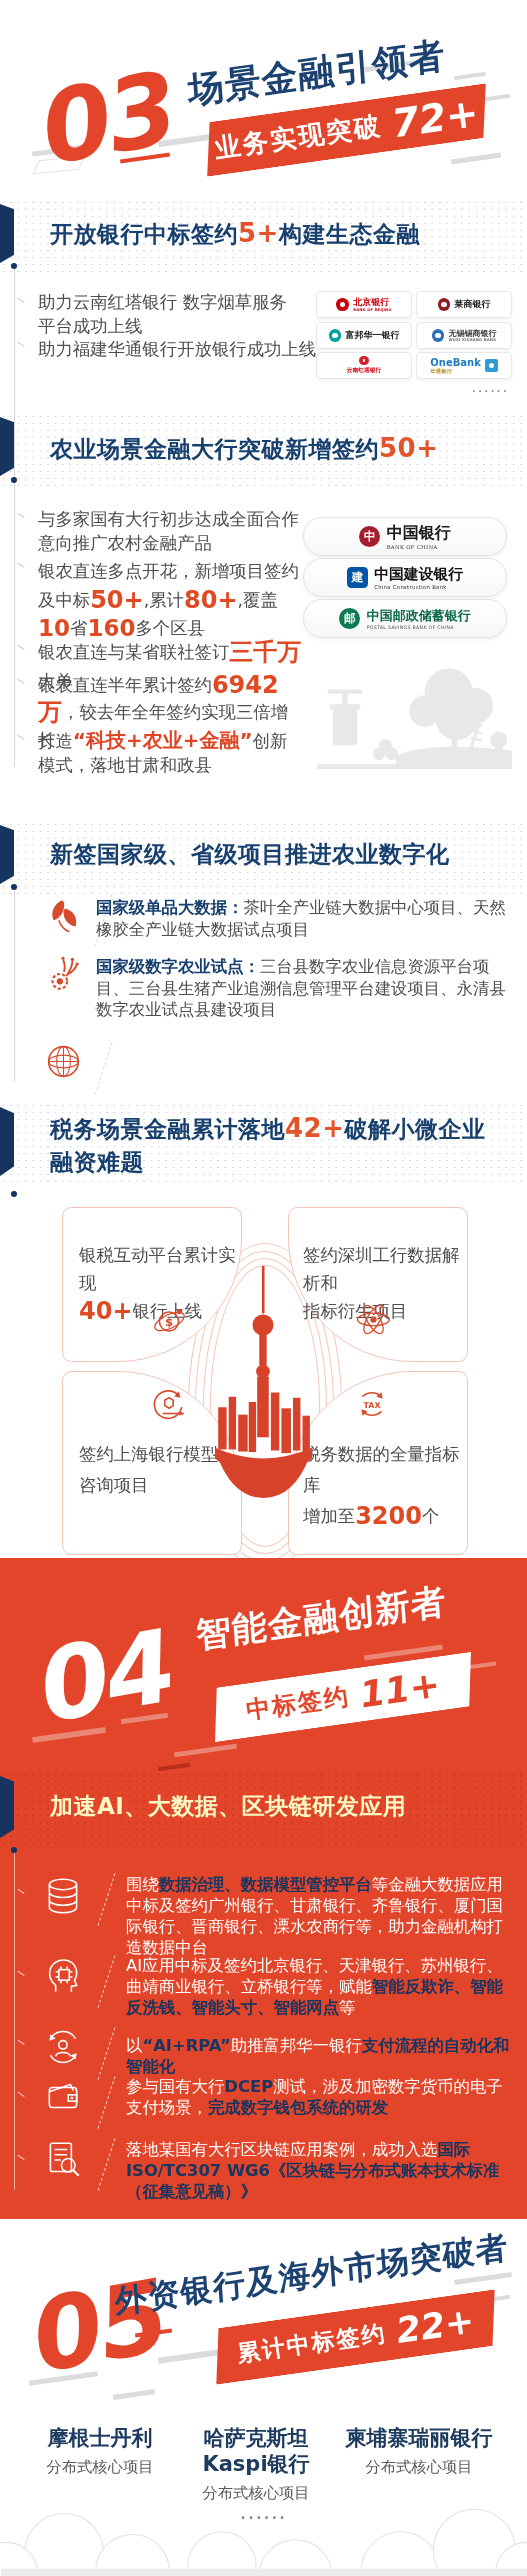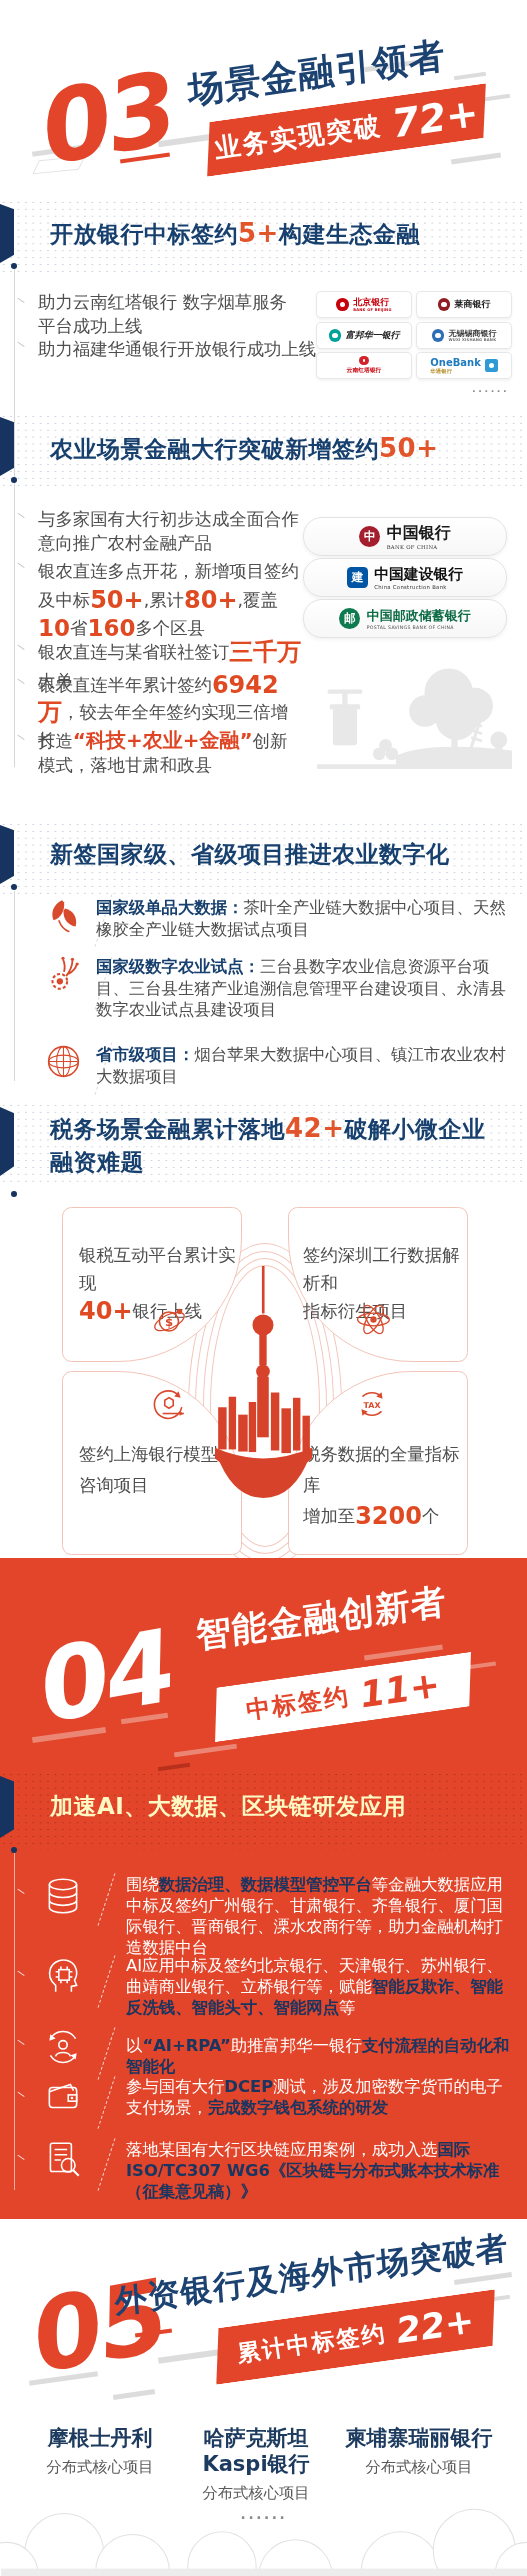--- a/index.html
+++ b/index.html
@@ -117,21 +117,21 @@
         <span class="lc-name" style="color:#c7000b;">北京银行</span>
     <span class="lc-sub" style="color:#c7000b;">BANK OF BEIJING</span>
       </span>
   </div>
   <div class="logo-card" style="left:416px;top:291px;">
     <span class="badge" style="background:#8f1d22;"></span>
     <span class="lc-name" style="color:#222;">莱商银行</span>
   </div>
   <div class="logo-card" style="left:316px;top:322px;">
     <span class="badge" style="background:#00a29a;"></span>
-    <span class="lc-name" style="color:#222;font-style:italic;">富邦华一银行</span>
+    <span class="lc-name" style="color:#222;">富邦华一银行</span>
   </div>
   <div class="logo-card" style="left:416px;top:322px;">
     <span class="badge" style="background:#2e6eb6;"></span>
     <span class="lc-col">
         <span class="lc-name" style="color:#3a3a3a;font-size:8px;">无锡锡商银行</span>
     <span class="lc-sub" style="color:#6b6b6b;">WUXI XISHANG BANK</span>
       </span>
   </div>
   <div class="logo-card" style="left:316px;top:352px;flex-direction:column;gap:1.1px;">
     <span class="badge" style="background:#d2232a;width:9.5px;height:9.5px;"></span>
@@ -253,23 +253,20 @@
     <b>国家级数字农业试点：</b><span>三台县数字农业信息资源平台项目、三台县生猪产业追溯信息管理平台建设项目、永清县数字农业试点县建设项目</span>
   </div>
 
   <svg class="icon-box" style="left:46px;top:1044px;" width="35" height="35" viewBox="0 0 66 66">
     <circle cx="33" cy="33" r="28" fill="none" stroke="#d84a2c" stroke-width="3"></circle>
     <ellipse cx="33" cy="33" rx="13" ry="28" fill="none" stroke="#d84a2c" stroke-width="2"></ellipse>
     <ellipse cx="33" cy="33" rx="28" ry="12" fill="none" stroke="#d84a2c" stroke-width="2"></ellipse>
     <path stroke="#d84a2c" stroke-width="2" d="M5 33 L61 33 M33 5 L33 61"></path>
   </svg>
   <div class="slash" style="left:103px;top:1041px;"></div>
-  <div class="nat-item" style="top:1044px;">
-    <b>省市级项目：</b><span>烟台苹果大数据中心项目、镇江市农业农村大数据项目</span>
-  </div>
 
   <div class="band" style="top:1102px;height:84px;"></div>
   <div class="chev" style="top:1107px;height:69px;"></div>
   <div class="h2" style="left:50px;top:1112px;width:458px;">
     <span>税务场景金融累计落地</span><span class="hl">42+</span><span>破解小微企业融资难题</span>
   </div>
   <div class="secdot" style="left:11px;top:1191px;"></div>
 
   <div class="ring" style="left:210px;top:1265px;width:108px;height:280px;"></div>
   <div class="ring" style="left:203px;top:1258px;width:122px;height:294px;"></div>

